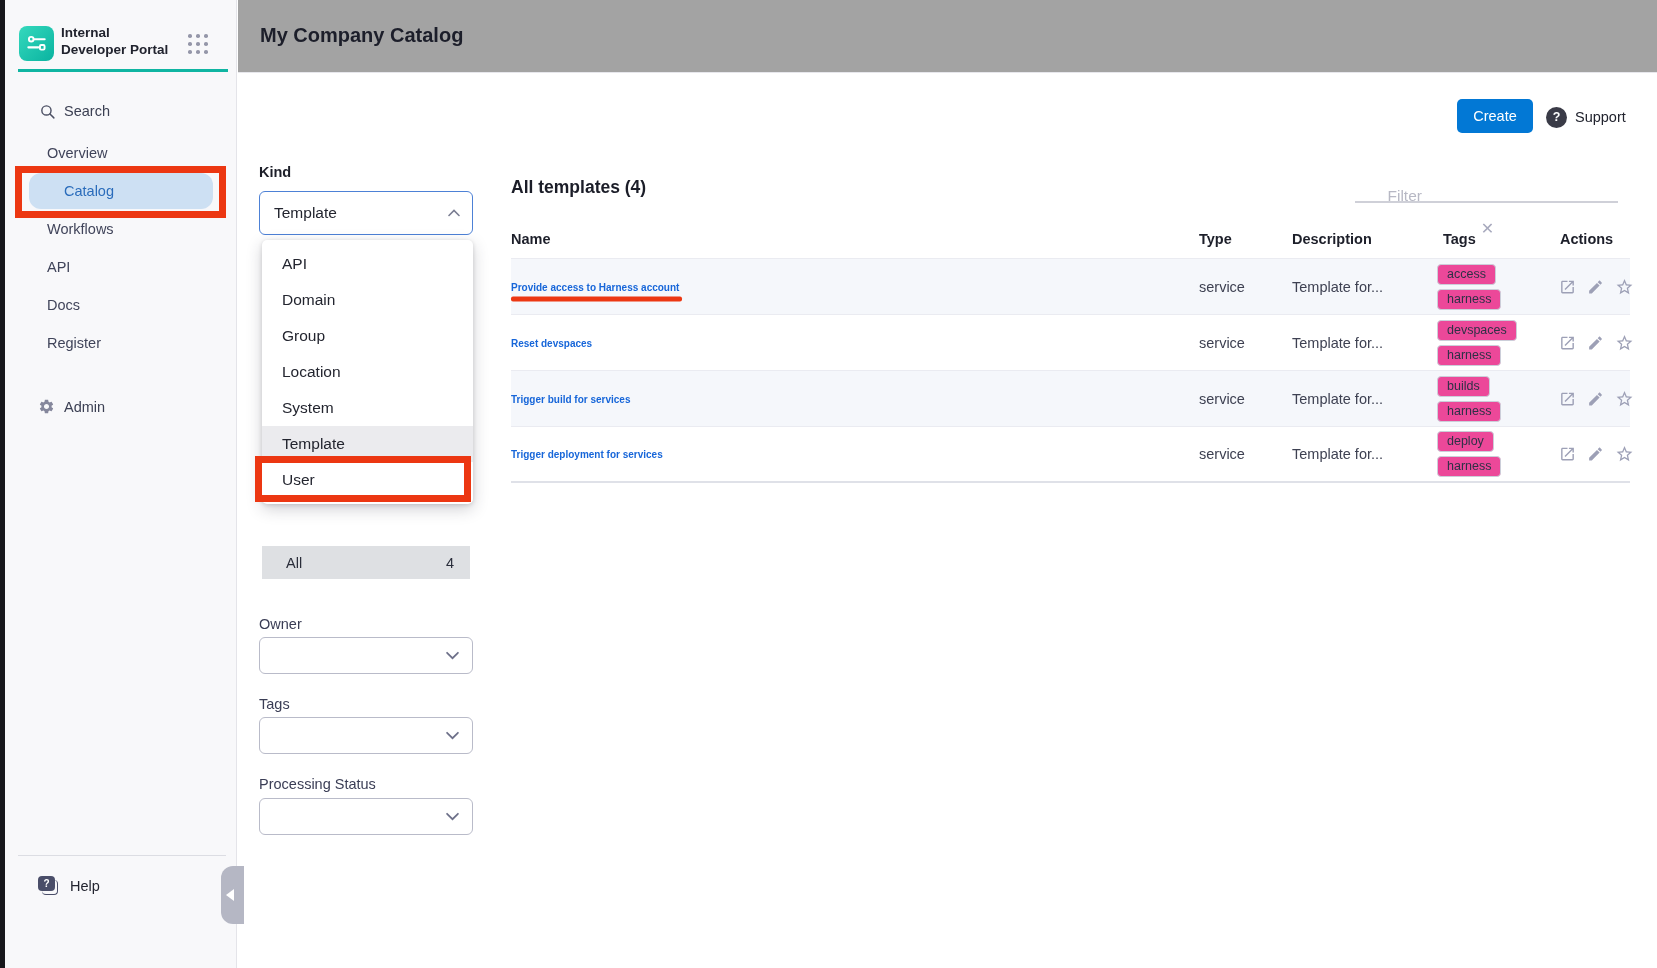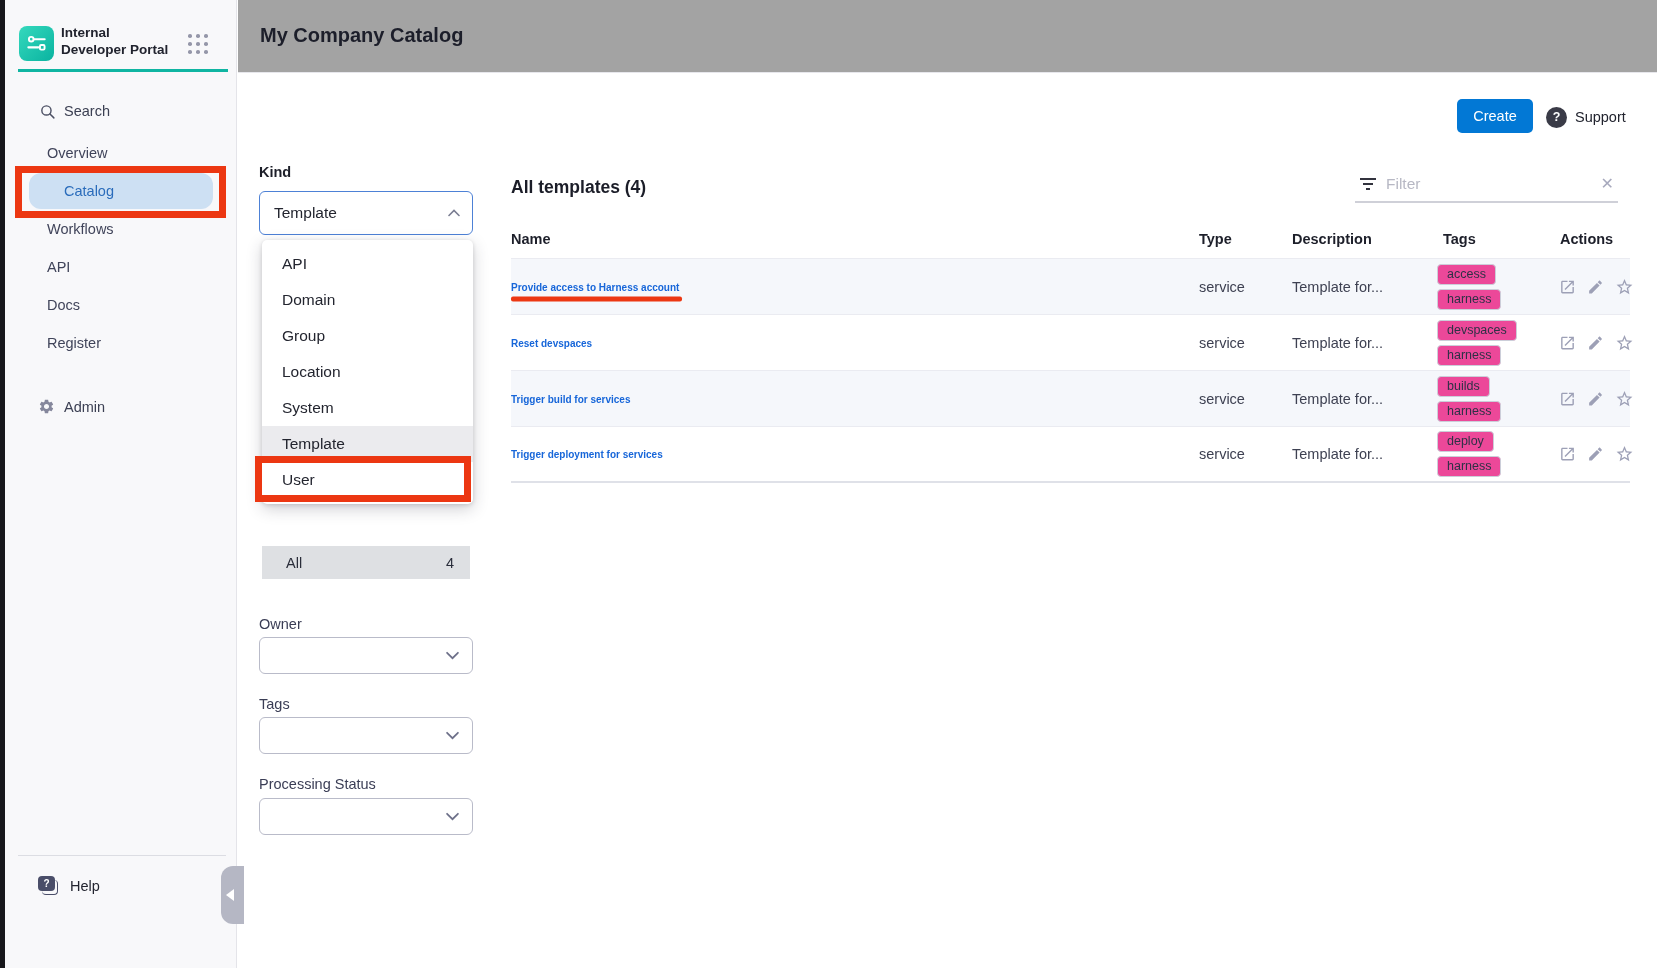--- a/index.html
+++ b/index.html
@@ -82,21 +82,21 @@
   .option.selected { background:#ebebee; }
   .all-row { left:262px; top:546px; width:208px; height:33px; background:#dee0e3;
              display:flex; align-items:center; justify-content:space-between; padding:0 16px 0 24px;
              font-size:14.5px; color:#2a2d3a; cursor:pointer; }
   .sel-box { position:absolute; width:214px; height:37px; background:#fff; border:1px solid #b9bbc9; border-radius:6px;
              display:flex; align-items:center; justify-content:flex-end; padding-right:13px; cursor:pointer; }
 
   
   .tbl-title { left:511px; top:177px; font-size:17.5px; font-weight:bold; color:#1b1d28; }
   .filter-box { left:1355px; top:171px; width:263px; height:32px; border-bottom:2px solid #cfd0d8;
-                display:flex; align-items:center; gap:9px; padding:0 2px 4px 4px; }
+                display:flex; align-items:center; gap:16px; padding:0 2px 4px 4px;flex-direction:column; }
   .filter-box input { flex:1; border:none; outline:none; font-size:15.5px; color:#3a3c4a; font-family:inherit; background:transparent; min-width:0; }
   .filter-box input::placeholder { color:#b7b8c4; }
   .clear-x { font-size:16px; color:#a7a9bd; cursor:pointer; line-height:1; padding:0 2px; }
 
   .table { left:511px; top:225px; width:1119px; }
   .thead { position:relative; height:34px; border-bottom:1px solid #eaebf1; }
   .th { position:absolute; top:6px; font-size:14.5px; font-weight:bold; color:#1d1f2a; }
   .th.c-name { left:0; } .th.c-type { left:688px; } .th.c-desc { left:781px; } .th.c-tags { left:932px; } .th.c-act { left:1049px; }
 
   .t-row { position:relative; height:56px; border-bottom:1px solid #eaebf1; }

